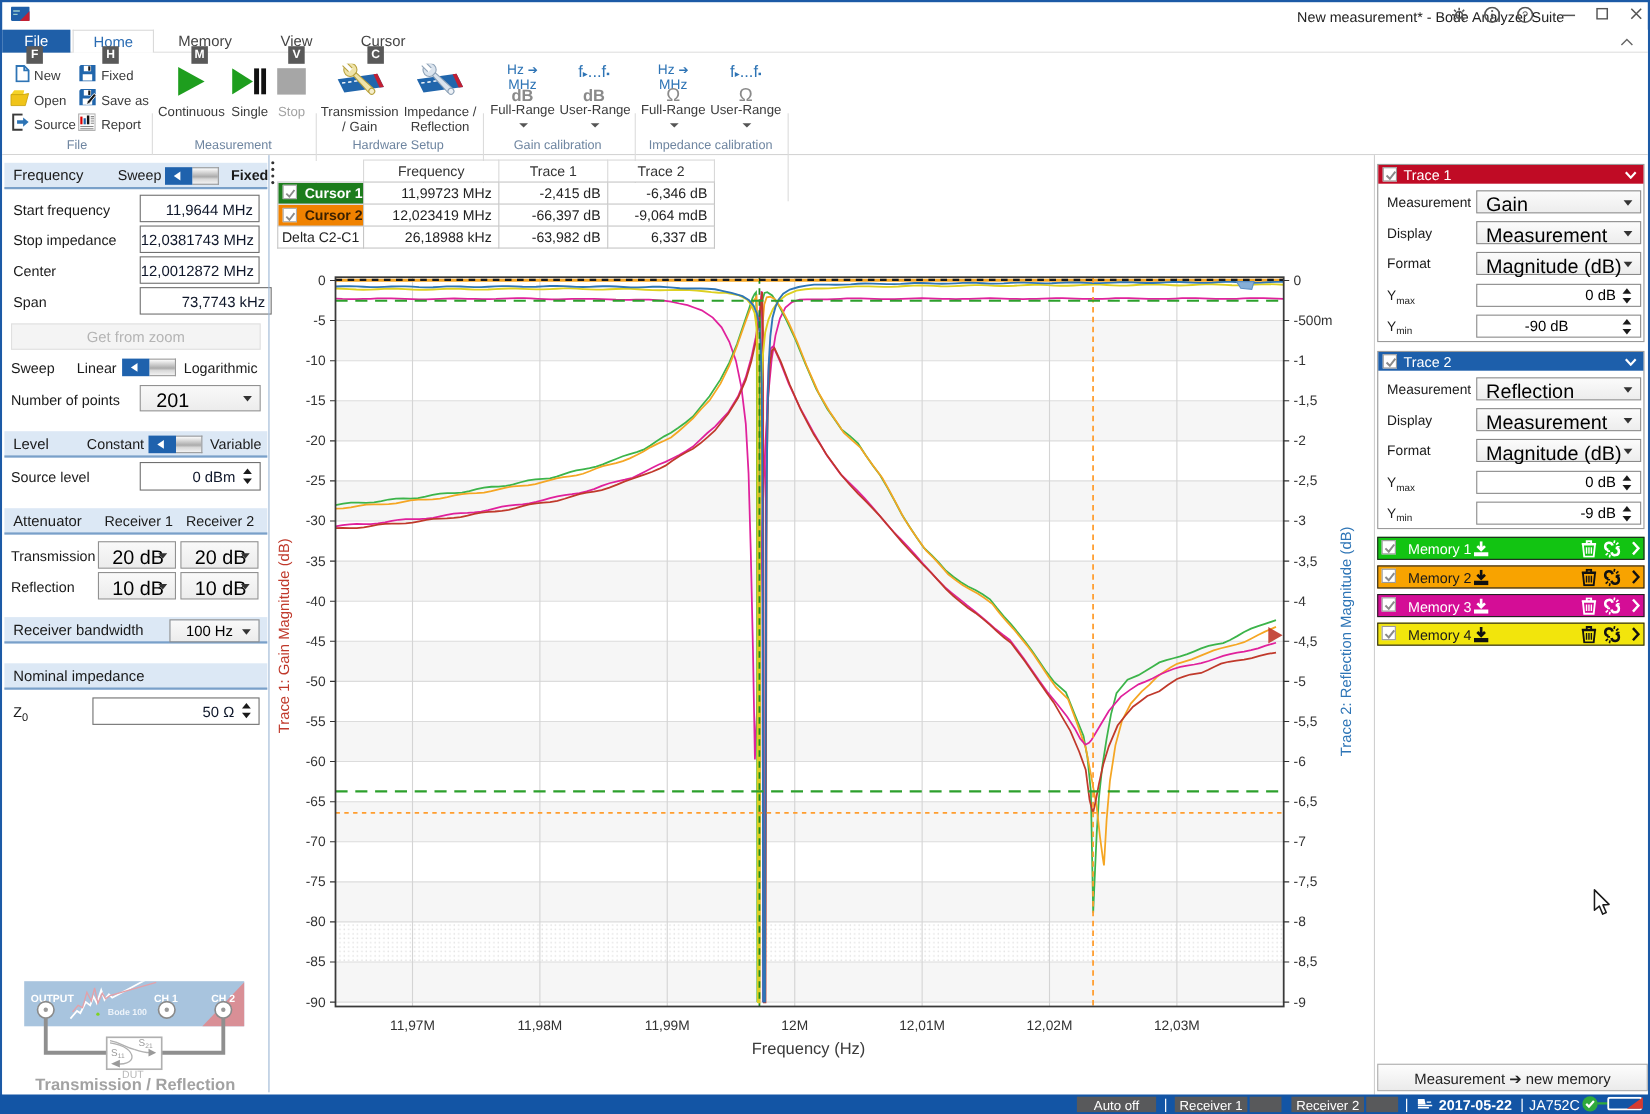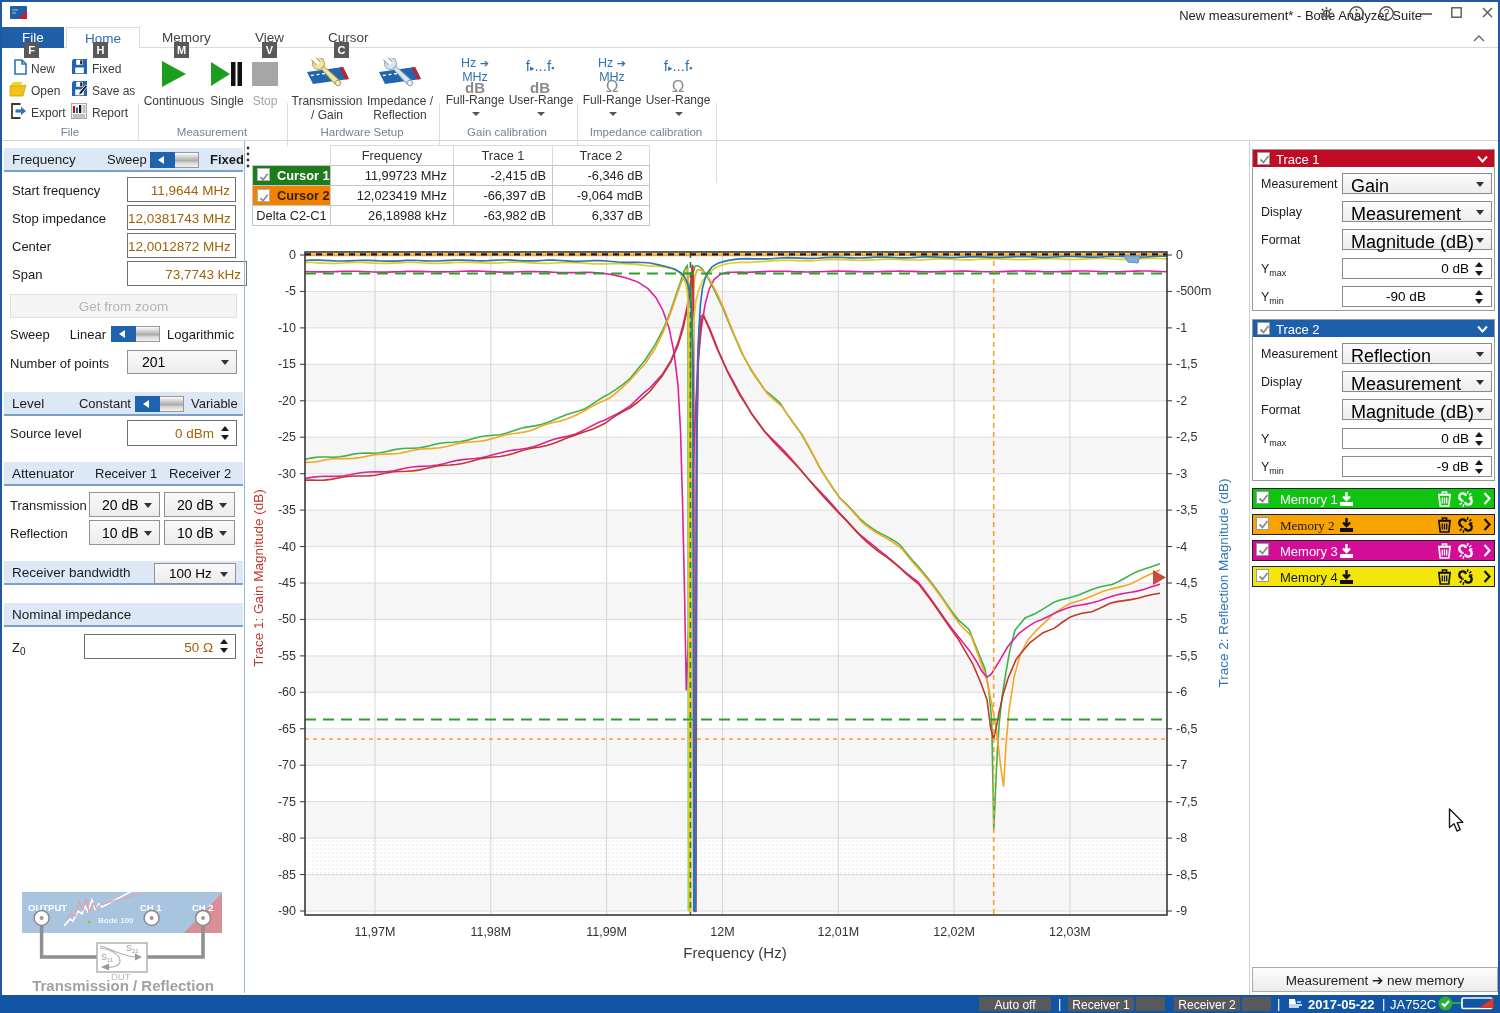--- a/index.html
+++ b/index.html
@@ -23,26 +23,26 @@
 #ribbon { left:2px; top:48px; width:1496px; height:93px; background:#fff; border-bottom:1px solid #d4d4d4; }
 .gsep { position:absolute; top:55px; width:1px; height:80px; background:#dcdcdc; }
 .grouplabel { position:absolute; top:78px; font-size:11.5px; color:#6e85a0; text-align:center; }
 .biglabel { position:absolute; font-size:12px; color:#3b3b3b; text-align:center; }
 .smalllabel { position:absolute; font-size:12px; color:#3b3b3b; }
 
 #leftpanel { left:2px; top:141px; width:243px; height:854px; background:#fff; }
 .sechead { position:absolute; left:2px; width:239px; height:24px; background:#dce8f5; border-bottom:2px solid #79a0c9; }
 .sechead .ht { position:absolute; left:8px; top:4px; font-size:13.5px; color:#1a1a1a; }
 .lbl { position:absolute; font-size:13px; color:#1a1a1a; }
-.inp { position:absolute; background:#fff; border:1px solid #707070; font-size:13.5px; color:#a16207; text-align:right; padding:5px 5px 0 0; white-space:nowrap; overflow:hidden; }
+.inp { position:absolute; background:#fff; border:1px solid #707070; font-size:13.5px; color:#0f172a; text-align:right; padding:5px 5px 0 0; white-space:nowrap; overflow:hidden; }
 .toggle { position:absolute; width:49px; height:16px; }
 .toggle .tb { position:absolute; left:0; top:0; width:25px; height:16px; background:#1f62ad; }
 .toggle .tb:after { content:""; position:absolute; left:8px; top:3.5px; border-right:6px solid #fff; border-top:4.5px solid transparent; border-bottom:4.5px solid transparent; }
 .toggle .tg { position:absolute; left:25px; top:0; width:24px; height:16px; background:linear-gradient(180deg,#fdfdfd,#ababab 55%,#d8d8d8 70%,#f2f2f2); border:1px solid #999; border-left:none; }
-.drop { position:absolute; background:linear-gradient(180deg,#f9f9f9,#ececec); border:1px solid #919191; font-size:14px; color:#000; }
+.drop { position:absolute; background:linear-gradient(180deg,#f9f9f9,#ececec); border:1px solid #919191; font-size:18px; color:#000; }
 .drop .caret { position:absolute; right:7px; top:50%; margin-top:-2px; width:0; height:0; border-left:4.5px solid transparent; border-right:4.5px solid transparent; border-top:5px solid #333; }
 .spinner { position:absolute; right:4px; width:9px; }
 .spin-up { width:0; height:0; border-left:4px solid transparent; border-right:4px solid transparent; border-bottom:5.5px solid #1a1a1a; margin-bottom:3.5px; }
 .spin-dn { width:0; height:0; border-left:4px solid transparent; border-right:4px solid transparent; border-top:5.5px solid #1a1a1a; }
 
 
 #ctable { left:252px; top:145px; }
 .ct { border-collapse:collapse; font-size:12.8px; color:#222; table-layout:fixed; width:397px; }
 .tcb { position:absolute; width:13px; height:13px; background:#fff; border:1px solid #b0b0b0; }
 .ct td { border:1px solid #c6c6c6; height:20px; padding:0 6px; text-align:right; background:#fff; white-space:nowrap; overflow:hidden; }
@@ -100,21 +100,21 @@
         <path d="M1 5l3-4h9l-1 5H1z" fill="#f5d327"></path>
         <path d="M1 15V5h11l5-1-3 11z" fill="#f0c419"></path>
         <path d="M1 15V5h11l5-1-3 11z" fill="none" stroke="#c9a40e" stroke-width="0.8"></path>
       </svg>
     <div class="smalllabel" style="left:29px;top:36px;">Open</div>
     <svg class="abs" style="left:8px;top:55px;" width="17" height="16" viewBox="0 0 17 16">
         <path d="M10.5 1 H2 V15 H10.5" fill="none" stroke="#3a3a3a" stroke-width="1.8"></path>
         <path d="M5.5 8h6.5" stroke="#2e74b5" stroke-width="3.2"></path>
         <path d="M11 3.8 16 8l-5 4.2z" fill="#2e74b5"></path>
       </svg>
-    <div class="smalllabel" style="left:29px;top:58px;">Export</div>
+    <div class="smalllabel" style="left:29px;top:58px;">Source</div>
     <svg class="abs" style="left:70px;top:11px;" width="15" height="15" viewBox="0 0 15 15">
         <path d="M0 1.5 L1.5 0 H15 V15 H0 Z" fill="#2166ac"></path>
         <path d="M4.2 0.8h6.6v5H4.2z" fill="#fff"></path>
         <path d="M8.2 1.3h2v4h-2z" fill="#1a1a1a"></path>
         <path d="M3.2 8.5h8.6v5.7H3.2z" fill="#fff"></path>
       </svg>
     <div class="smalllabel" style="left:90px;top:14px;">Fixed</div>
     <svg class="abs" style="left:70px;top:33px;" width="16" height="15" viewBox="0 0 16 15">
         <path d="M0 1.5 L1.5 0 H15 V15 H0 Z" fill="#2166ac"></path>
         <path d="M4.2 0.8h6.6v5H4.2z" fill="#fff"></path>
@@ -590,21 +590,21 @@
       <svg style="position:absolute;left:230px;top:3px;" width="8" height="13" viewBox="0 0 8 13">
           <path d="M1.5 1l5 5.5-5 5.5" fill="none" stroke="#fff" stroke-width="2.2"></path>
         </svg>
     </div>
     <div class="memrow" style="top:373px;background:#f8a300;color:#1a1a1a;">
       <div class="cbx" style="left:3px;top:2px;">
           <svg width="13" height="13" viewBox="0 0 13 13">
             <path d="M2.5 6.5l3 3 5-6.5" fill="none" stroke="#8a8a8a" stroke-width="1.8"></path>
           </svg>
         </div>
-      <span style="position:absolute;left:27px;top:3px;font-family:Liberation Serif, serif;">Memory 2</span>
+      <span style="position:absolute;left:27px;top:3px;">Memory 2</span>
       <svg style="position:absolute;left:86px;top:3px;" width="15" height="14" viewBox="0 0 15 14">
           <path d="M7.5 0v7M4 4.5l3.5 3.5L11 4.5" fill="none" stroke="#111" stroke-width="2.4"></path>
           <path d="M1 10h13v4H1z" fill="#111"></path>
         </svg>
       <svg style="position:absolute;left:184px;top:2px;" width="15" height="16" viewBox="0 0 15 16">
           <path d="M2 4h11l-1.2 11H3.2z" fill="none" stroke="#111" stroke-width="1.7"></path>
           <path d="M1 3.5h13M5.5 3V1h4v2" fill="none" stroke="#111" stroke-width="1.7"></path>
           <path d="M5.3 6.5v6M7.5 6.5v6M9.7 6.5v6" stroke="#111" stroke-width="1.3"></path>
         </svg>
       <svg style="position:absolute;left:203px;top:1px;" width="19" height="18" viewBox="0 0 19 18">

